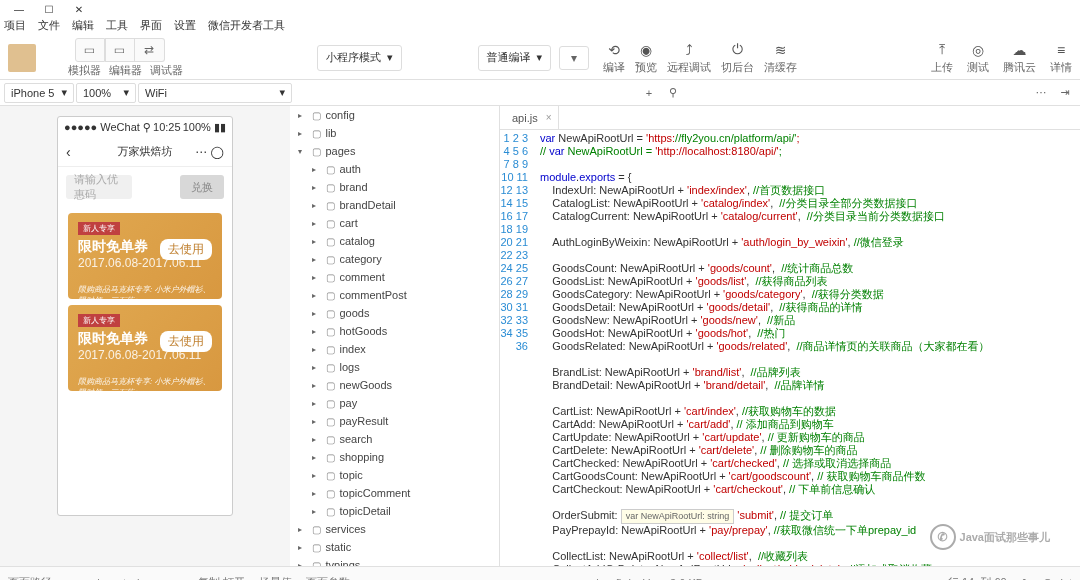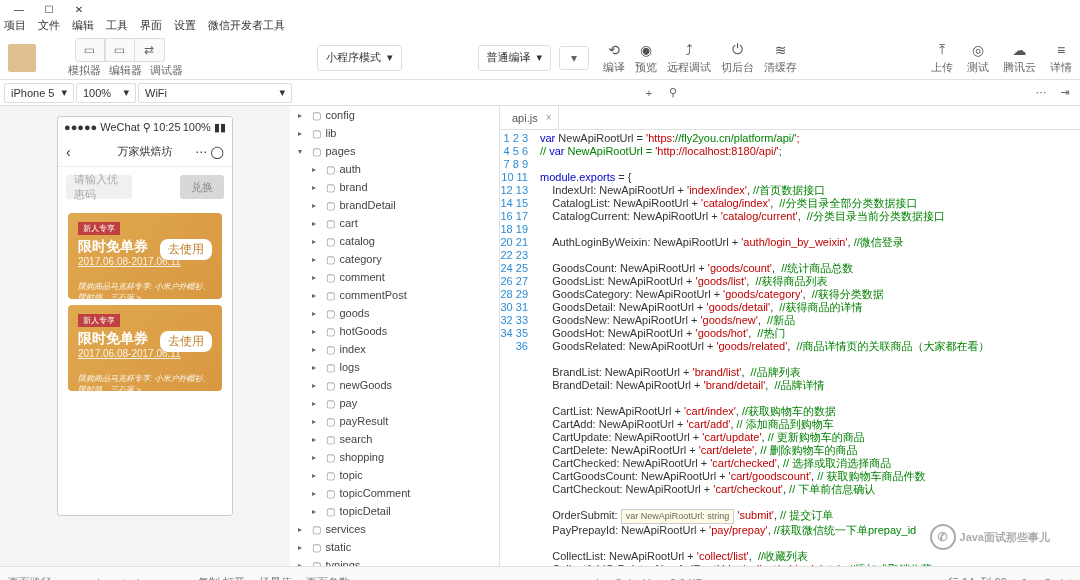--- a/index.html
+++ b/index.html
@@ -37,21 +37,21 @@
     .phone-nav { height: 30px; display: flex; align-items: center; justify-content: center; position: relative; border-bottom: 1px solid #eee; font-size: 12px; }
     .phone-back { position: absolute; left: 8px; font-size: 14px; }
     .phone-dots { position: absolute; right: 8px; font-size: 12px; }
     .phone-search { padding: 8px; display: flex; gap: 6px; }
     .phone-input { flex: 1; height: 24px; background: #f0f0f0; border-radius: 3px; padding: 0 8px; display: flex; align-items: center; font-size: 9px; color: #aaa; }
     .phone-btn { width: 44px; height: 24px; background: #d8d8d8; border-radius: 3px; display: flex; align-items: center; justify-content: center; font-size: 9px; color: #888; margin-left: 42px; }
     .phone-hint { text-align: right; padding: 0 12px 6px; font-size: 9px; color: #aaa; }
     .coupon { margin: 6px 10px; background: linear-gradient(135deg, #e0a850, #d89840); border-radius: 4px; padding: 8px 10px; color: #fff; position: relative; height: 86px; }
     .coupon-tag { background: #c04040; font-size: 8px; padding: 1px 5px; display: inline-block; border-radius: 0; }
     .coupon-title { font-size: 14px; font-weight: bold; margin-top: 3px; }
-    .coupon-date { font-size: 10px; opacity: 0.85; text-decoration: underline; }
+    .coupon-date { font-size: 12px; opacity: 0.85; }
     .coupon-btn { position: absolute; right: 10px; top: 26px; background: #fff; color: #c08030; font-size: 12px; padding: 2px 8px; border-radius: 8px; }
     .coupon-desc { font-size: 8px; margin-top: 14px; opacity: 0.9; font-style: italic; }
     
     .file-tree { width: 210px; border-right: 1px solid #e0e0e0; overflow-y: auto; }
     .tree-item { height: 18px; display: flex; align-items: center; padding-left: 8px; gap: 4px; font-size: 10px; color: #444; }
     .tree-item.nested { padding-left: 22px; }
     .tree-arrow { width: 10px; font-size: 8px; color: #666; }
     .tree-icon { font-size: 10px; color: #888; }
     
     .editor { flex: 1; display: flex; flex-direction: column; overflow: hidden; }

